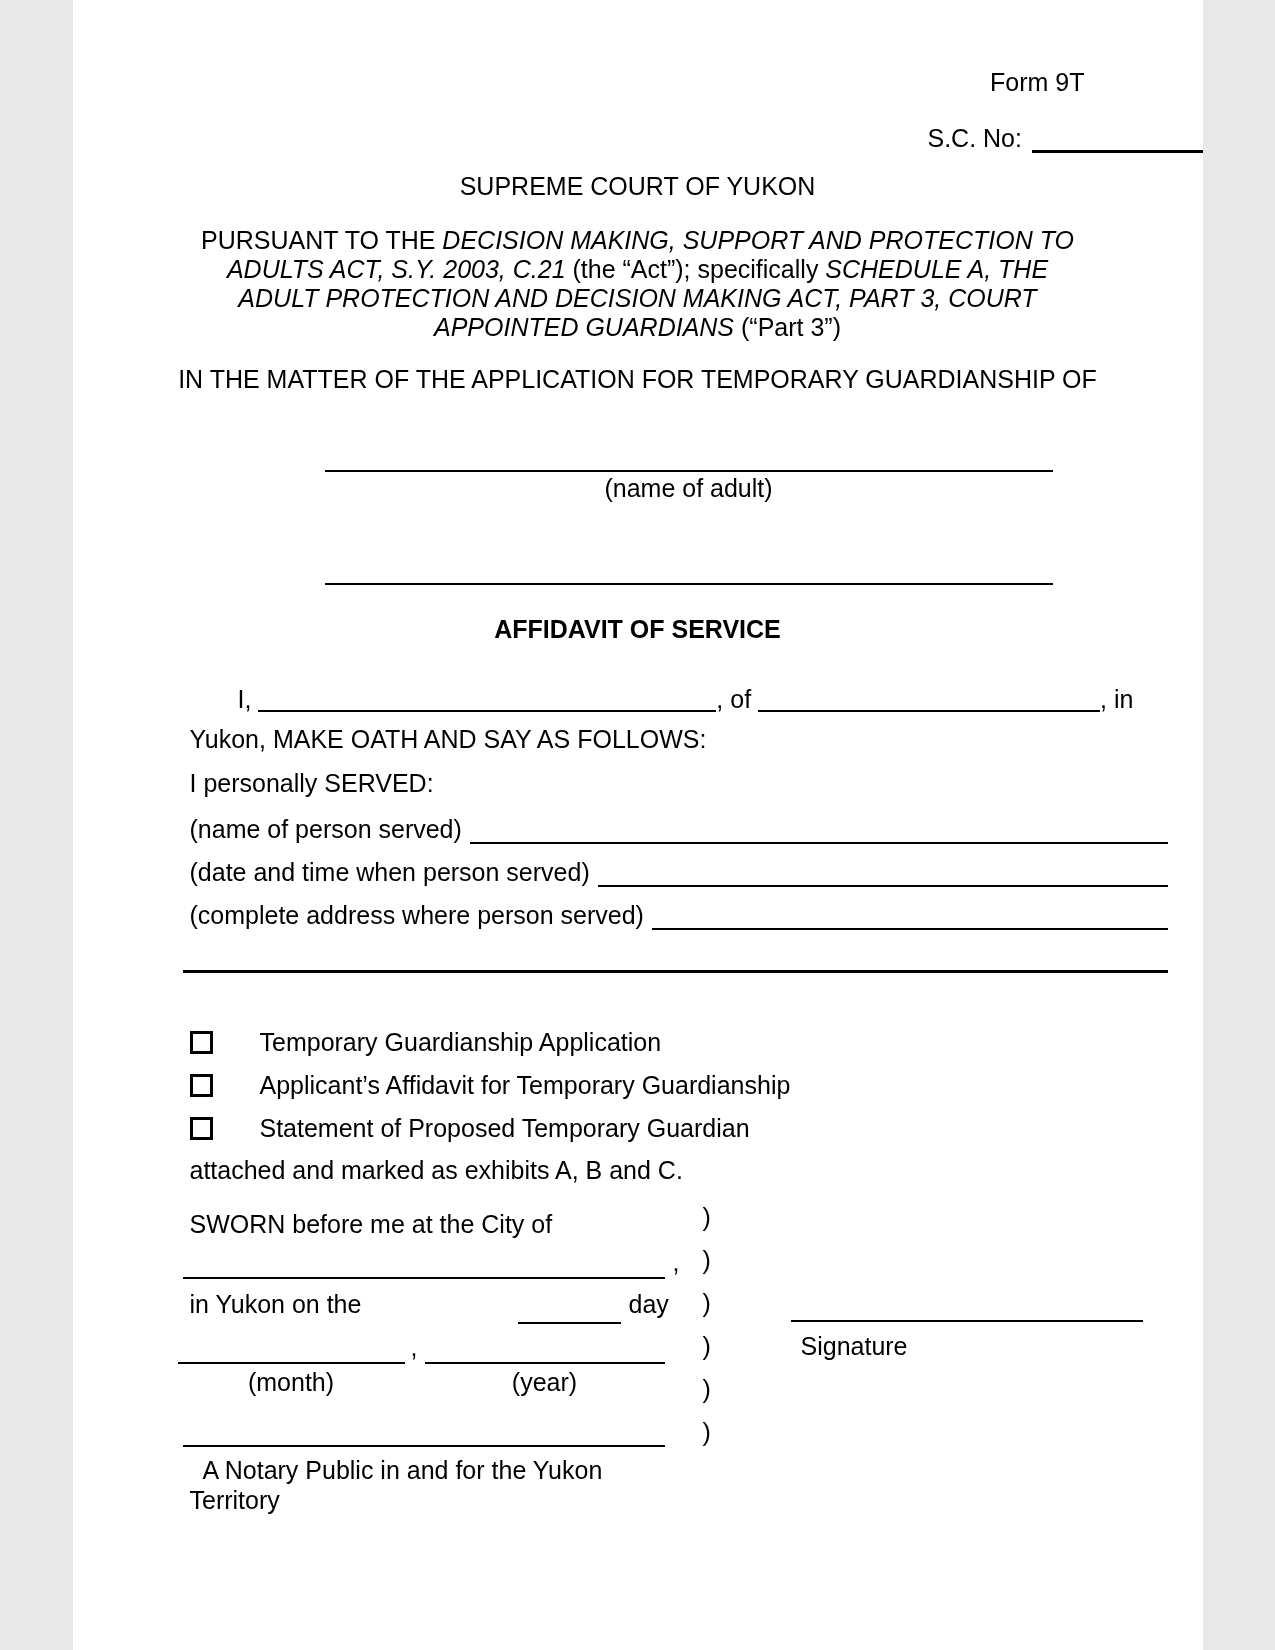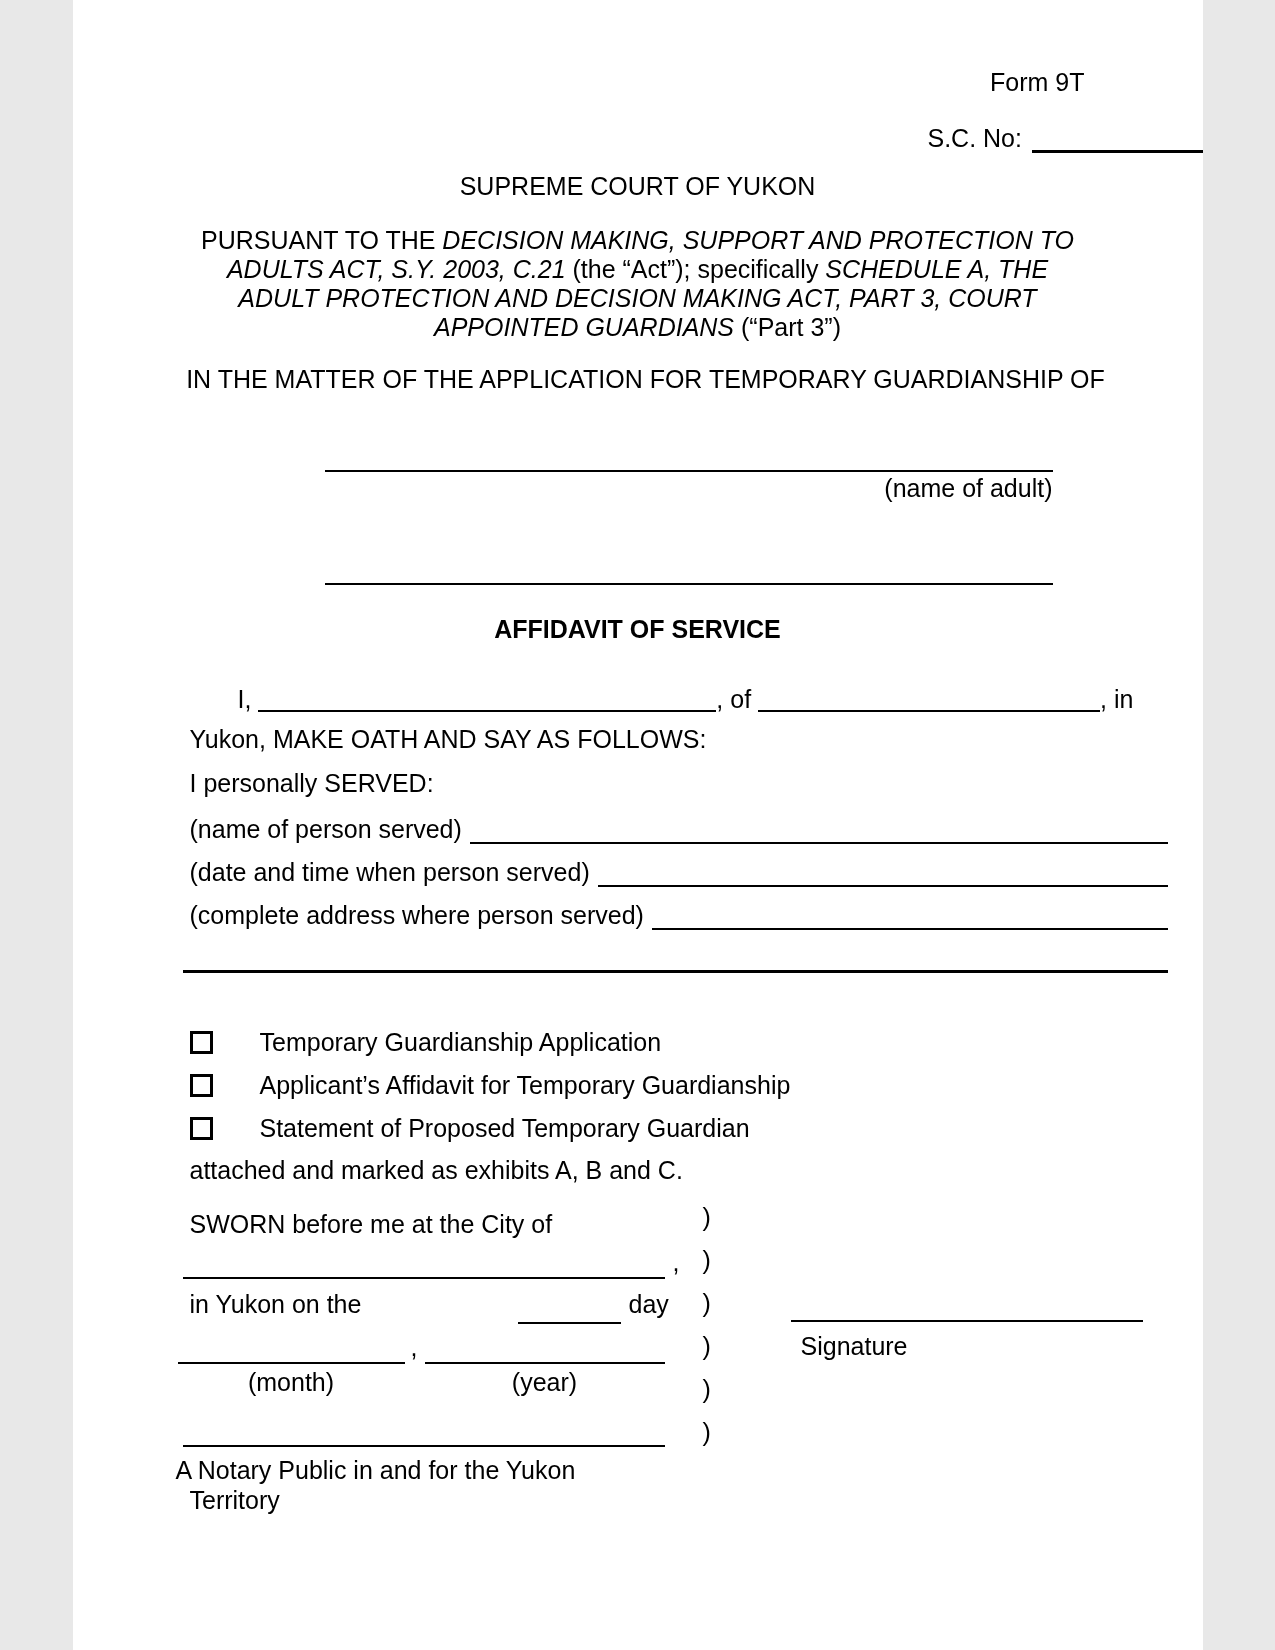--- a/index.html
+++ b/index.html
@@ -42,24 +42,24 @@
     <span class="fill"></span>
   </div>
 
   <div class="abs center" style="top:172px;">SUPREME COURT OF YUKON</div>
 
   <div class="abs center" style="top:226px;"><span>PURSUANT TO THE </span><span class="it">DECISION MAKING, SUPPORT AND PROTECTION TO</span></div>
   <div class="abs center" style="top:255px;"><span class="it">ADULTS ACT, S.Y. 2003, C.21</span><span> (the “Act”); specifically </span><span class="it">SCHEDULE A, THE</span></div>
   <div class="abs center" style="top:284px;"><span class="it">ADULT PROTECTION AND DECISION MAKING ACT, PART 3, COURT</span></div>
   <div class="abs center" style="top:313px;"><span class="it">APPOINTED GUARDIANS</span><span> (“Part 3”)</span></div>
 
-  <div class="abs center" style="top:365px;margin-left:8px;">IN THE MATTER OF THE APPLICATION FOR TEMPORARY GUARDIANSHIP OF</div>
+  <div class="abs center" style="top:365px;">IN THE MATTER OF THE APPLICATION FOR TEMPORARY GUARDIANSHIP OF</div>
 
   <div class="hline" style="left:252px;top:470px;width:728px;"></div>
-  <div class="caption" style="left:252px;top:474px;width:728px;text-align:right;">(name of adult)</div>
+  <div class="caption" style="left:252px;top:474px;width:728px;">(name of adult)</div>
   <div class="hline" style="left:252px;top:583px;width:728px;"></div>
 
   <div class="abs center bold" style="top:615px;">AFFIDAVIT OF SERVICE</div>
 
   <div class="oathrow"><span>I,</span> <span class="blank" style="width:458px;"></span><span>, of</span> <span class="blank" style="width:342px;"></span><span>, in</span></div>
 
   <div class="abs" style="left:117px;top:725px;">Yukon, MAKE OATH AND SAY AS FOLLOWS:</div>
   <div class="abs" style="left:117px;top:769px;">I personally SERVED:</div>
 
   <div class="fieldrow" style="top:815px;">
@@ -101,21 +101,21 @@
   <div class="hline" style="left:445px;top:1322px;width:103px;"></div>
   <div class="abs" style="left:556px;top:1290px;">day</div>
 
   <div class="hline" style="left:105px;top:1362px;width:227px;"></div>
   <div class="abs" style="left:338px;top:1333px;">,</div>
   <div class="hline" style="left:352px;top:1362px;width:240px;"></div>
   <div class="caption" style="left:105px;top:1368px;width:227px;">(month)</div>
   <div class="caption" style="left:352px;top:1368px;width:240px;">(year)</div>
 
   <div class="hline" style="left:110px;top:1445px;width:482px;"></div>
-  <div class="abs" style="left:103px;top:1456px;text-align:right;">A Notary Public in and for the Yukon</div>
+  <div class="abs" style="left:130px;top:1456px;text-align:right;">A Notary Public in and for the Yukon</div>
   <div class="abs" style="left:117px;top:1486px;">Territory</div>
 
   <div class="paren-col">
     <div>)</div>
     <div>)</div>
     <div>)</div>
     <div>)</div>
     <div>)</div>
     <div>)</div>
   </div>

